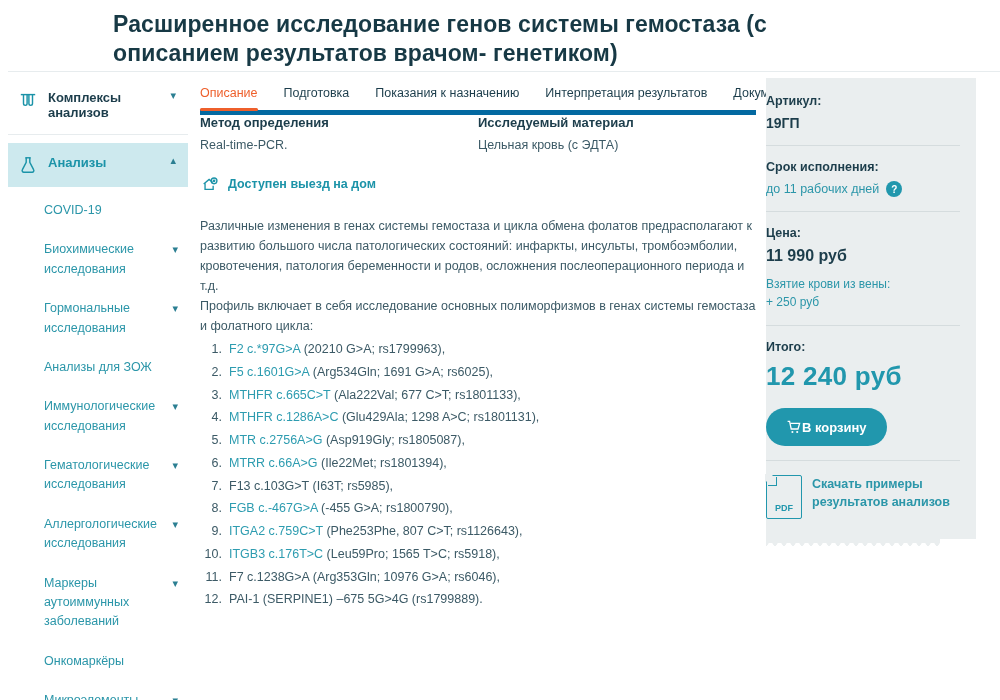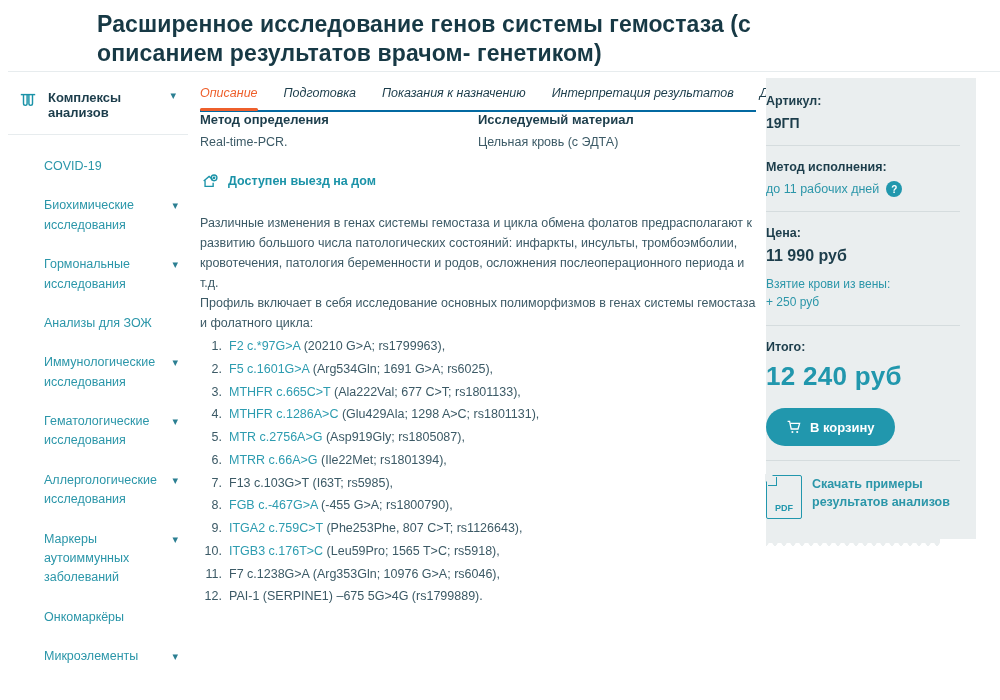--- a/index.html
+++ b/index.html
@@ -4,21 +4,21 @@
 <style>
   * { margin:0; padding:0; box-sizing:border-box; }
   html,body { width:1000px; height:700px; overflow:hidden; }
   body {
     font-family:"Liberation Sans", sans-serif;
     background:#ffffff;
     color:#1c3d4b;
     position:relative;
   }
   .page-title {
-    position:absolute; left:97px; top:10px; width:740px;
+    position:absolute; left:113px; top:10px; width:740px;
     font-size:23px; font-weight:700; line-height:1.28; color:#173945;
     letter-spacing:.1px;
   }
   .layout {
     position:absolute; top:71px; left:8px; right:0; bottom:0;
     display:flex; border-top:1px solid #e7ecee;
   }
 
   
   .sidebar { width:180px; flex:0 0 180px; padding-top:8px; }
@@ -39,21 +39,21 @@
     display:flex; align-items:flex-start; margin-bottom:20px; cursor:pointer;
   }
   .sub-item span.sub-label {
     flex:1; font-size:12.5px; line-height:1.55; color:#2b96a9;
   }
   .sub-item .caret { margin-top:4px; margin-left:4px; }
 
   
   .main { width:556px; flex:0 0 556px; margin-left:12px; padding-top:0; }
   .tabs {
-    display:flex; gap:26px; padding:14px 0 0 0; border-bottom:2px solid #0369a1;font-style:italic;
+    display:flex; gap:26px; padding:14px 0 0 0; border-bottom:5px solid #0369a1;
   }
   .tab {
     font-size:12.5px; color:#1c3d4b; padding-bottom:10px; cursor:pointer;
     position:relative; white-space:nowrap;
   }
   .tab.active { color:#ee5f2b; }
   .tab.active::after {
     content:""; position:absolute; left:0; right:0; bottom:-1px;
     height:3px; border-radius:2px; background:#ee5f2b;
   }
@@ -93,21 +93,21 @@
   .q-icon {
     width:16px; height:16px; border-radius:50%; background:#2197ad; color:#fff;
     font-size:10px; font-weight:700; display:flex; align-items:center; justify-content:center;
     cursor:pointer;
   }
   .price-value { font-size:16px; font-weight:700; color:#1c3d4b; }
   .vein { margin-top:10px; font-size:12px; color:#2b96a9; line-height:1.5; }
   .total-value { font-size:26px; font-weight:700; color:#2197ad; letter-spacing:.3px; margin-top:2px; }
   .cart-btn {
     margin-top:16px; background:#2197ad; color:#fff; border:none; cursor:pointer;
-    border-radius:20px; height:38px; padding:0 20px; display:flex; align-items:center; gap:8px;
+    border-radius:20px; height:38px; padding:0 20px; display:flex; align-items:center; 
     font-size:13px; font-weight:700; font-family:"Liberation Sans", sans-serif;justify-content:flex-end;
   }
   .pdf-row { display:flex; gap:10px; align-items:flex-start; cursor:pointer; }
   .pdf-doc {
     width:36px; height:44px; border:1.6px solid #2197ad; border-radius:2px; position:relative;
     display:flex; align-items:flex-end; justify-content:center; padding-bottom:5px;
     background:#eaeeef; flex:0 0 36px;
   }
   .pdf-doc::before {
     content:""; position:absolute; top:-1.6px; left:-1.6px;
@@ -139,20 +139,30 @@
         <svg width="18" height="18" viewBox="0 0 20 20" fill="none" stroke="#1b93a8" stroke-width="1.6">
           <path d="M2 4h16"></path>
           <path d="M5 4v10a2 2 0 0 0 4 0V4"></path>
           <path d="M11 4v10a2 2 0 0 0 4 0V4"></path>
         </svg>
       </span>
       <span class="side-label">Комплексы анализов</span>
       <span class="caret down"></span>
     </div>
     <div class="side-divider"></div>
+    <div class="side-section active">
+      <span class="icon-box">
+        <svg width="18" height="18" viewBox="0 0 20 20" fill="none" stroke="#1b93a8" stroke-width="1.6">
+          <path d="M7 2h6"></path>
+          <path d="M8 2v5l-4.2 8.2A1.8 1.8 0 0 0 5.4 18h9.2a1.8 1.8 0 0 0 1.6-2.8L12 7V2"></path>
+        </svg>
+      </span>
+      <span class="side-label">Анализы</span>
+      <span class="caret up"></span>
+    </div>
     <nav class="submenu">
       <div class="sub-item">
           <span class="sub-label">COVID-19</span>
         </div>
       <div class="sub-item">
           <span class="sub-label">Биохимические исследования</span>
           <span class="caret down"></span>
         </div>
       <div class="sub-item">
           <span class="sub-label">Гормональные исследования</span>
@@ -240,21 +250,21 @@
 
     </div>
   </main>
 
   <div class="panel-wrap">
     <aside class="order-panel">
       <div class="label">Артикул:</div>
       <div class="articul">19ГП</div>
       <div class="p-divider"></div>
 
-      <div class="label">Метод исполнения:</div>
+      <div class="label">Срок исполнения:</div>
       <div class="term-row">
         <span class="term-value">до 11 рабочих дней</span>
         <span class="q-icon">?</span>
       </div>
       <div class="p-divider"></div>
 
       <div class="label">Цена:</div>
       <div class="price-value">11 990 руб</div>
       <div class="vein">
         <div>Взятие крови из вены:</div>

